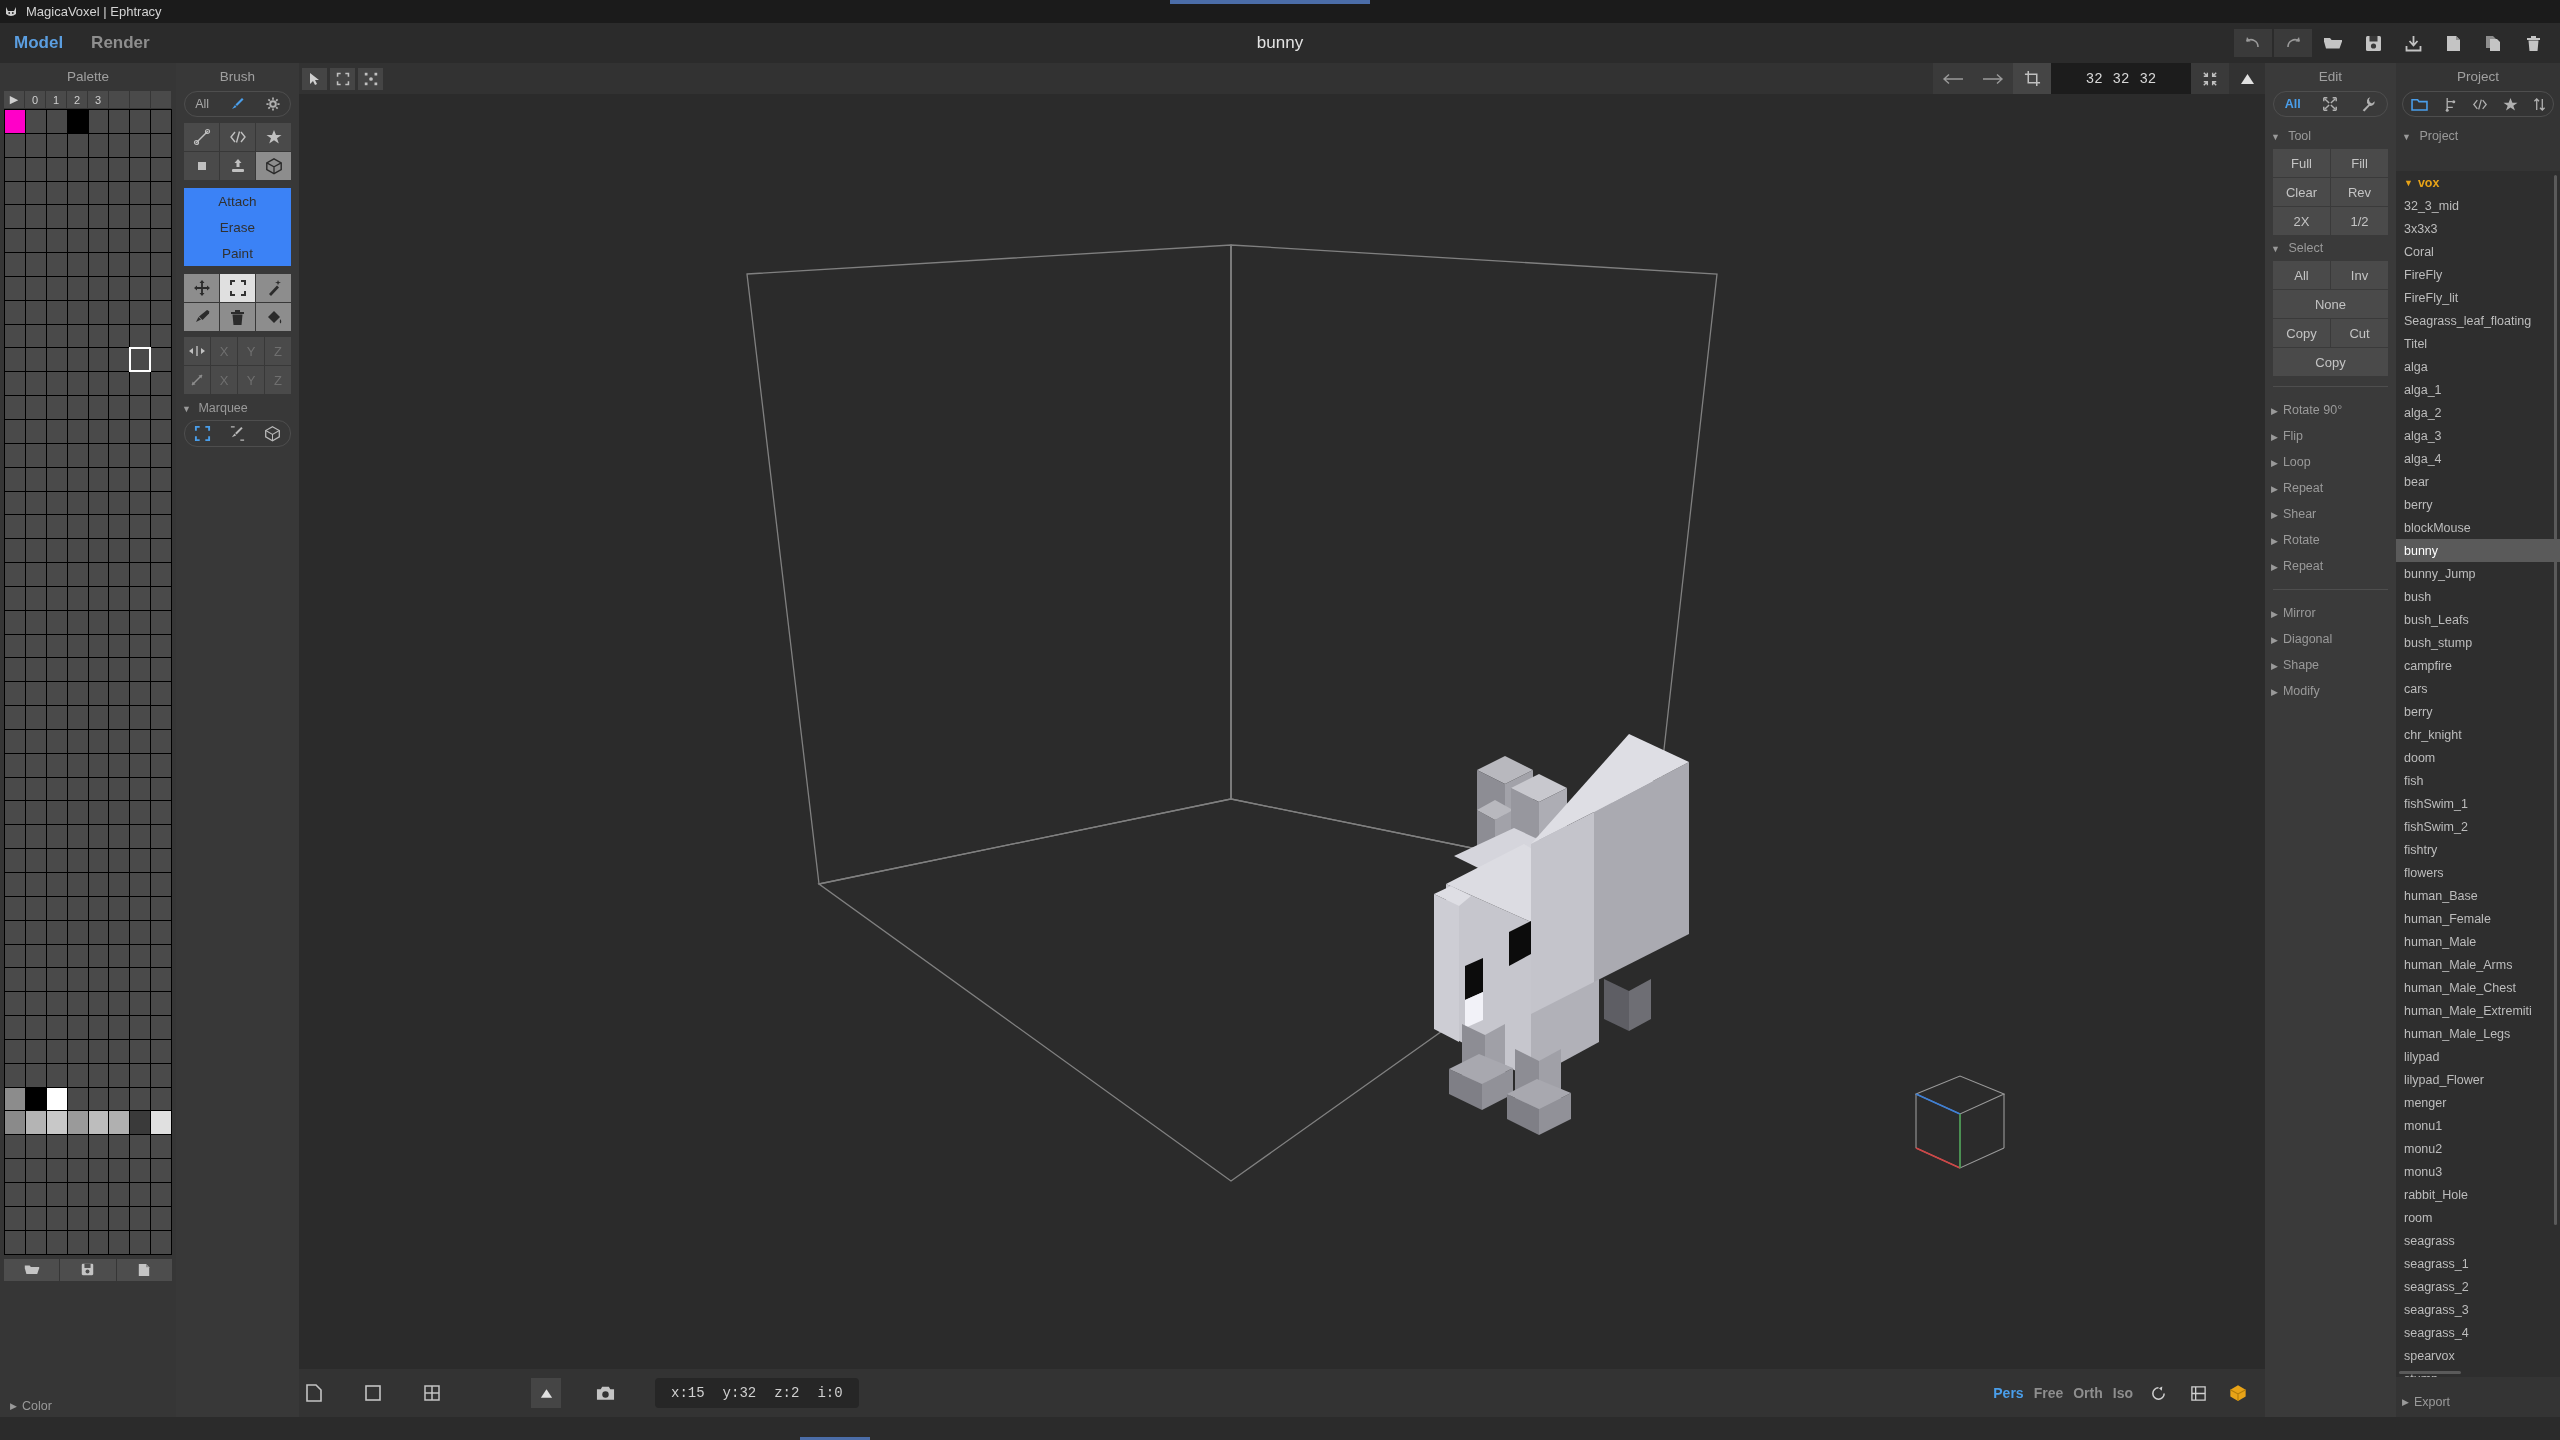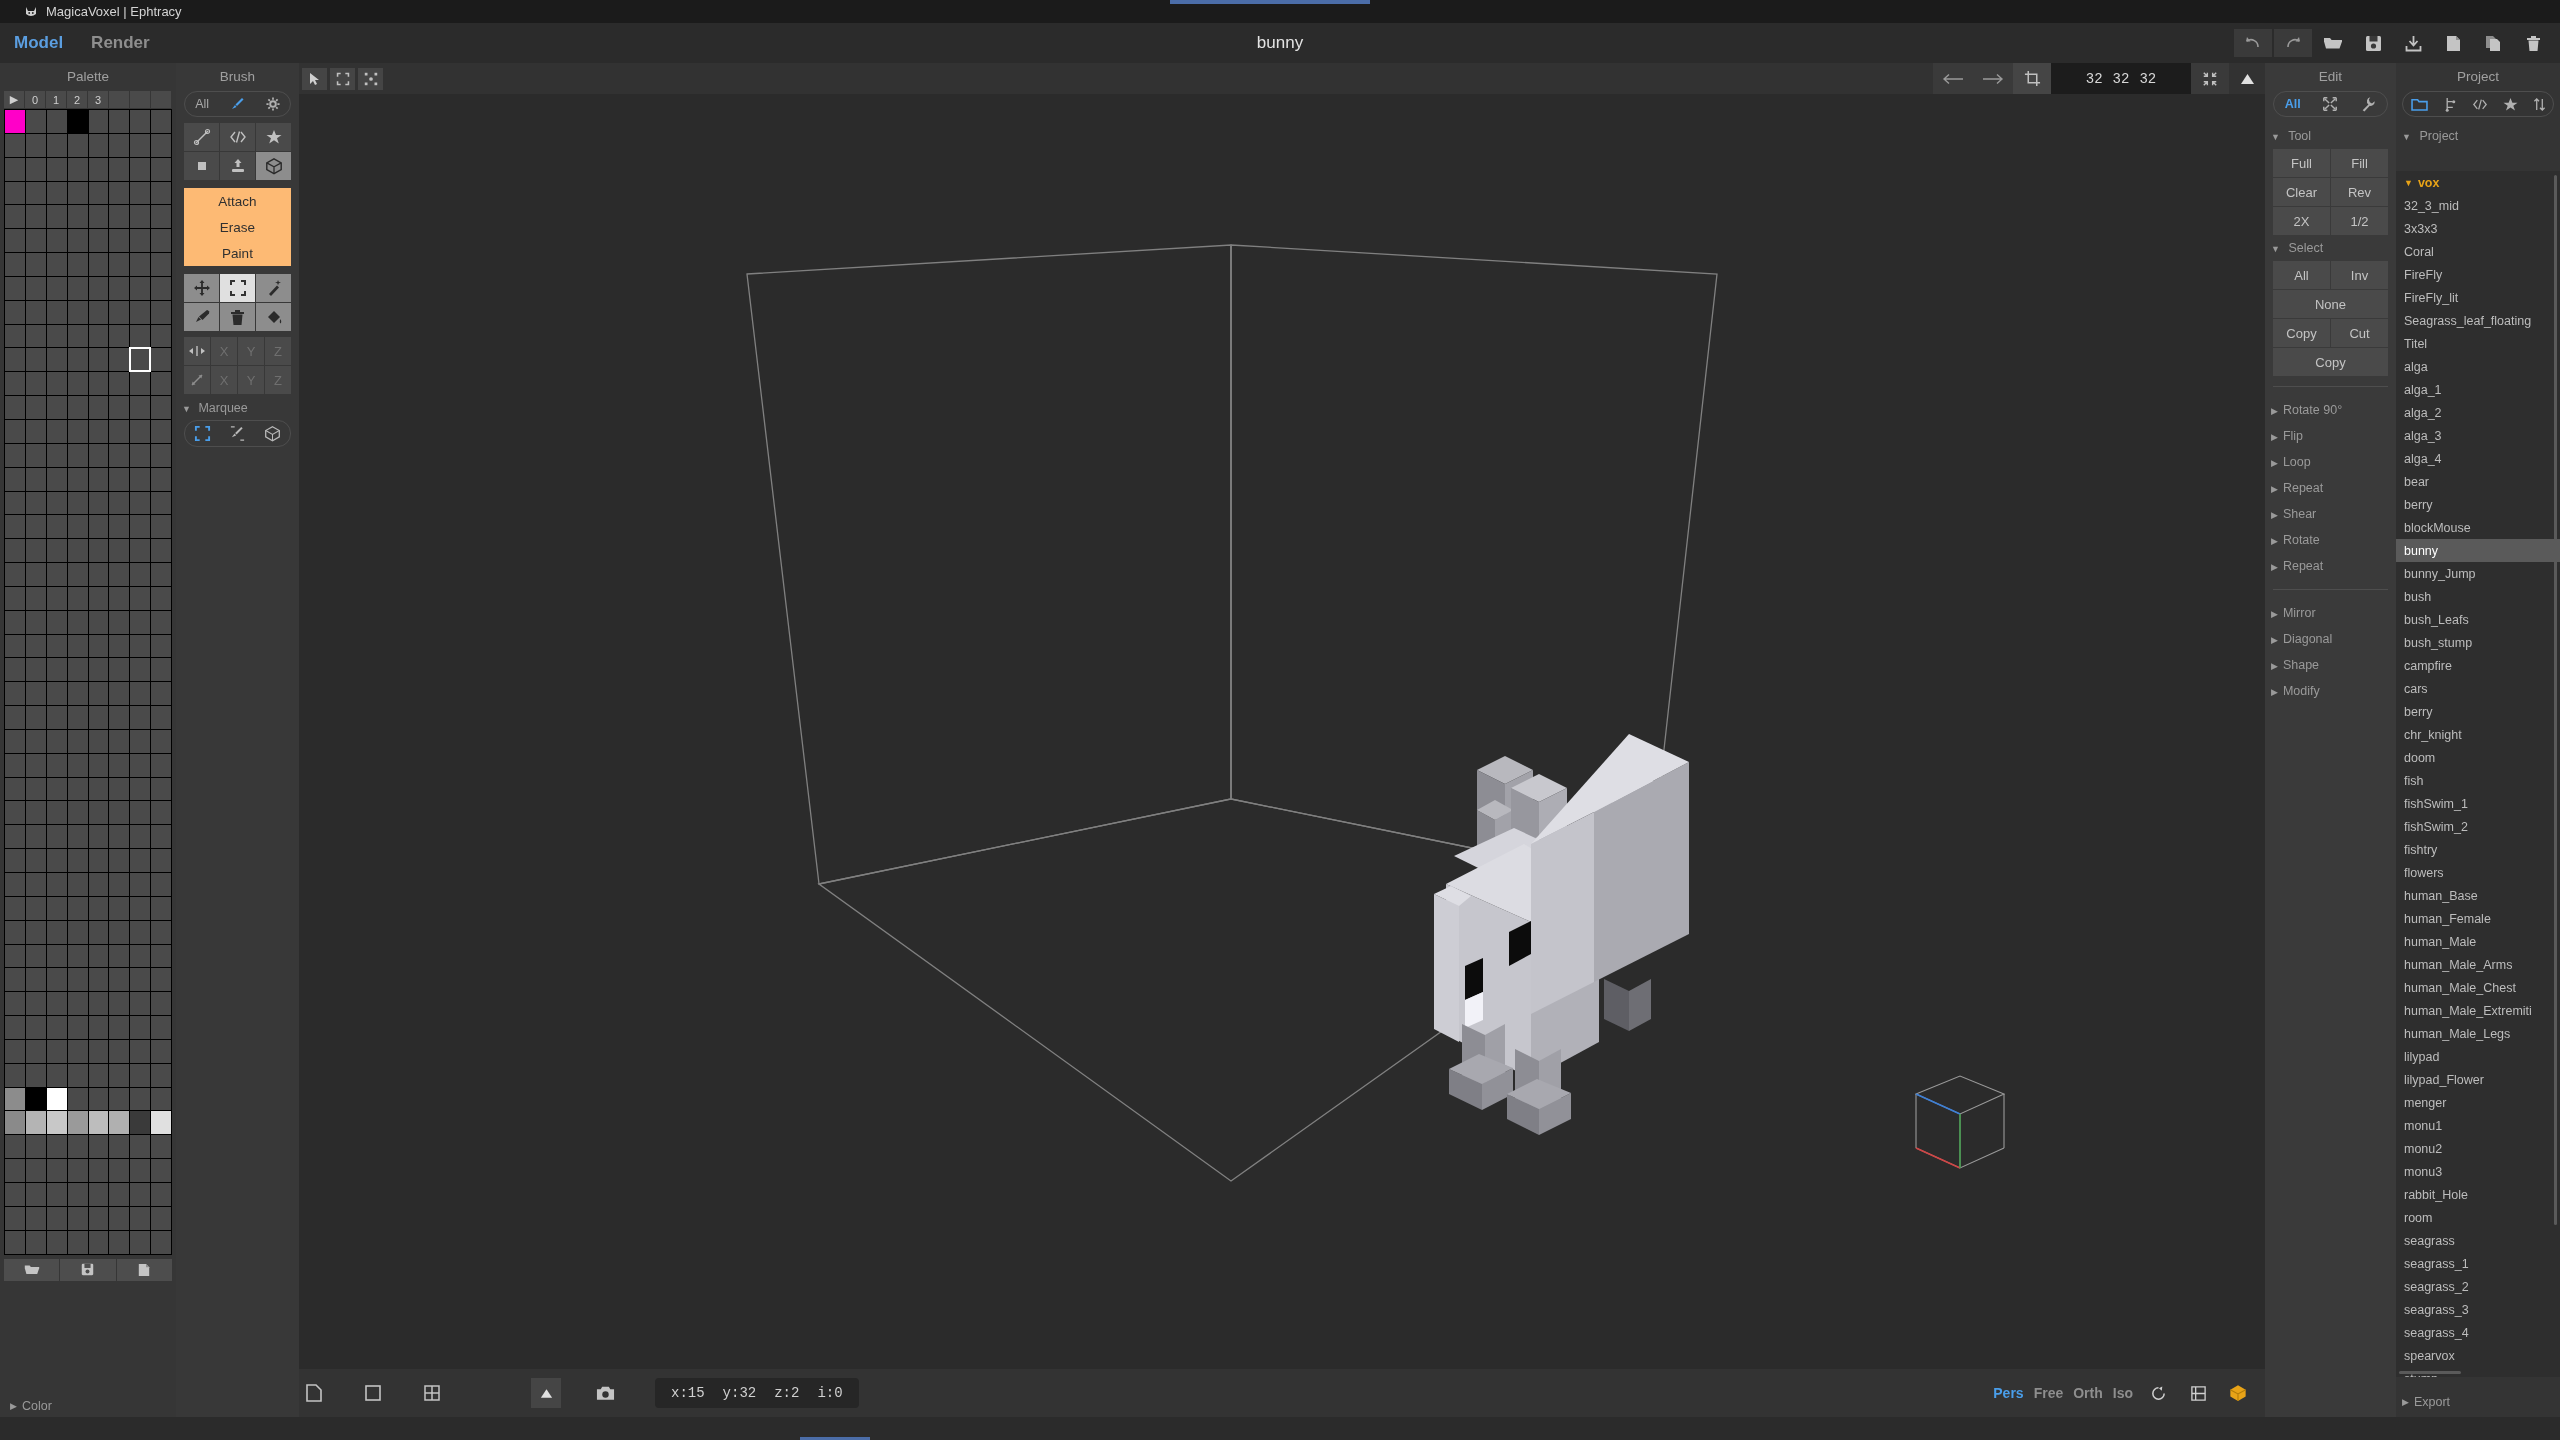--- a/index.html
+++ b/index.html
@@ -10,21 +10,21 @@
     overflow: hidden;
     color: #b4b4b4;
     -webkit-font-smoothing: antialiased;
   }
   #app { position: relative; width: 2560px; height: 1440px; }
 
   
   .titlebar {
     position: absolute; top: 0; left: 0; width: 2560px; height: 23px;
     background: #1b1b1b; display: flex; align-items: center; gap: 8px;
-    padding-left: 24px; font-size: 13px; color: #d4d4d4;
+    padding-left: 4px; font-size: 13px; color: #d4d4d4;
   }
   .titlebar .appicon {
     width: 14px; height: 14px; position: relative; flex: 0 0 auto;
   }
   .tb-highlight {
     position: absolute; top: 0; left: 1170px; width: 200px; height: 4px;
     background: #4b6da8;
   }
 
   
@@ -100,21 +100,21 @@
   }
   .grid3 { display: grid; grid-template-columns: repeat(3,1fr); gap: 1px; margin: 0 8px; }
   .grid4 { display: grid; grid-template-columns: 1fr 1fr 1fr 1fr; gap: 1px; margin: 0 8px; }
   .btile {
     height: 28px; background: #4a4a4a; display: flex; align-items: center;
     justify-content: center; color: #b9b9b9; font-size: 13px;
   }
   .btile.on { background: #8d8d8d; color: #2b2b2b; }
   .btile.lite { background: #e0e0e0; color: #333; }
   .btile.dim { color: #6f6f6f; }
-  .mode-box { margin: 8px 8px 8px 8px; background: #fdba74; }
+  .mode-box { margin: 8px 8px 8px 8px; background: #3b82f6; }
   .mode-btn {
     height: 26px; display: flex; align-items: center; justify-content: center;
     font-size: 13.5px; color: #303030;
   }
   .sec-label {
     font-size: 12.5px; color: #9a9a9a; padding: 7px 0 5px 6px;
   }
   .sec-label .arrow { font-size: 9px; margin-right: 4px; }
 
   

